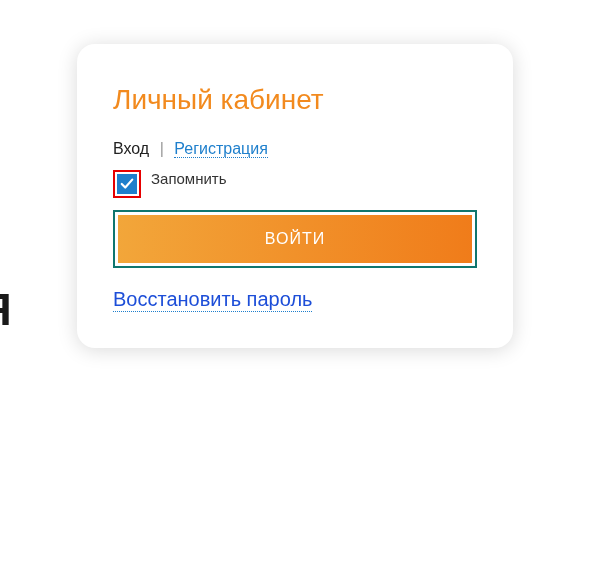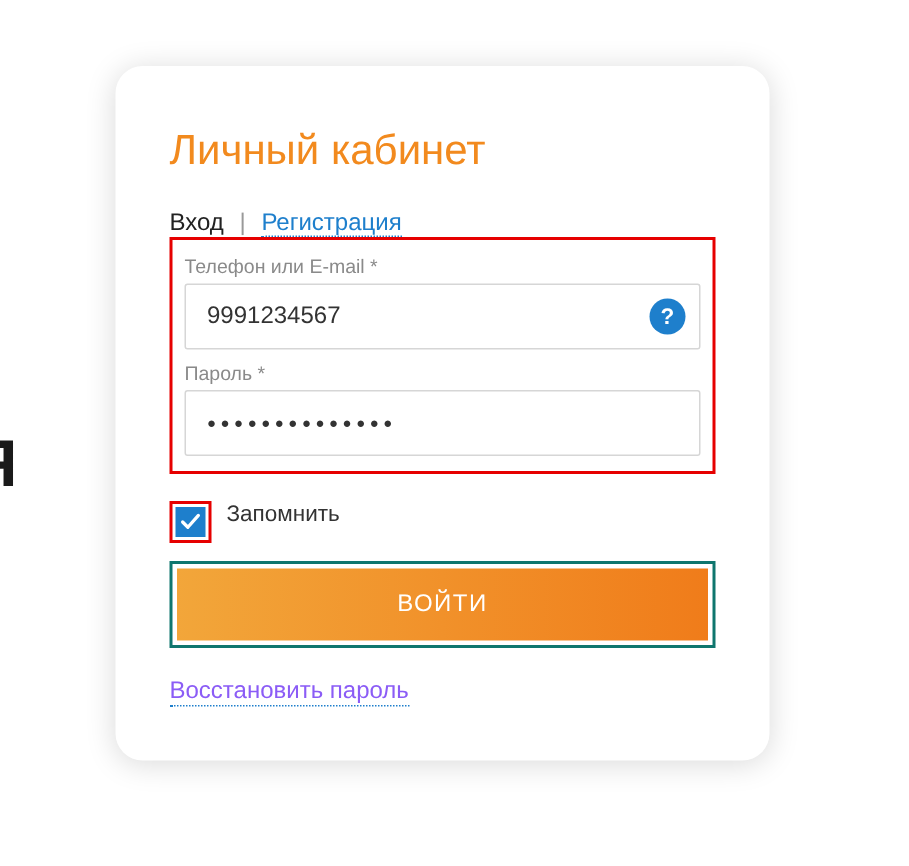--- a/index.html
+++ b/index.html
@@ -31,21 +31,21 @@
       border-radius: 18px;
     }
     .title {
       color: #f28a1e;
       font-size: 28px;
       font-weight: 400;
       margin-bottom: 24px;
     }
     .tabs {
       font-size: 16px;
-      margin-bottom: 0;
+      margin-bottom: 12px;
     }
     .tab-login {
       color: #222;
     }
     .divider {
       color: #999;
       margin: 0 6px;
     }
     .tab-register {
       color: #1e7fcc;
@@ -140,52 +140,41 @@
       width: 100%;
       height: 48px;
       border: none;
       background: linear-gradient(to right, #f2a63a, #f07c1a);
       color: #fff;
       font-size: 16px;
       letter-spacing: 1px;
       cursor: pointer;
     }
     .forgot {
-      color: #8b5cf6;
-      font-size: 16px;
+      color: #1d4ed8;
+      font-size: 20px;
       border-bottom: 1px dotted #1e7fcc;
       cursor: pointer;
       display: inline-block;
     }
   </style>
 </head>
 <body>
 
 <div class="side-text">Я</div>
 
 <div class="card">
   <h1 class="title">Личный кабинет</h1>
 
   <div class="tabs">
     <span class="tab-login">Вход</span>
     <span class="divider">|</span>
     <span class="tab-register">Регистрация</span>
   </div>
 
-  <div class="fields-wrap">
-    <div class="field-label">Телефон или E-mail *</div>
-    <div class="input-row">
-      <input type="text" class="text-input" value="9991234567" style="">
-      <div class="help-icon">?</div>
-    </div>
-    <div class="field-label">Пароль *</div>
-    <div class="input-row">
-      <div class="password-dots">●●●●●●●●●●●●●●</div>
-    </div>
-  </div>
 
   <div class="remember-row">
     <div class="cb-wrap">
       <div class="cb">
         <svg viewBox="0 0 16 16">
             <path d="M2 8 L6 12 L14 3" stroke="#fff" stroke-width="2.5" fill="none" stroke-linecap="round" stroke-linejoin="round"></path>
           </svg>
       </div>
     </div>
     <span class="remember-label">Запомнить</span>

